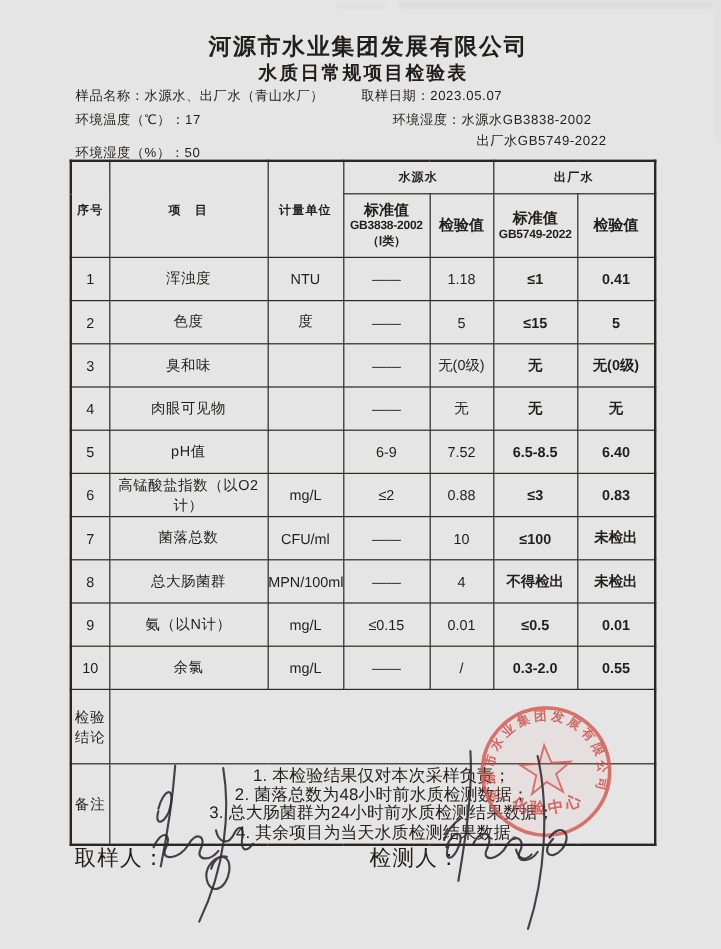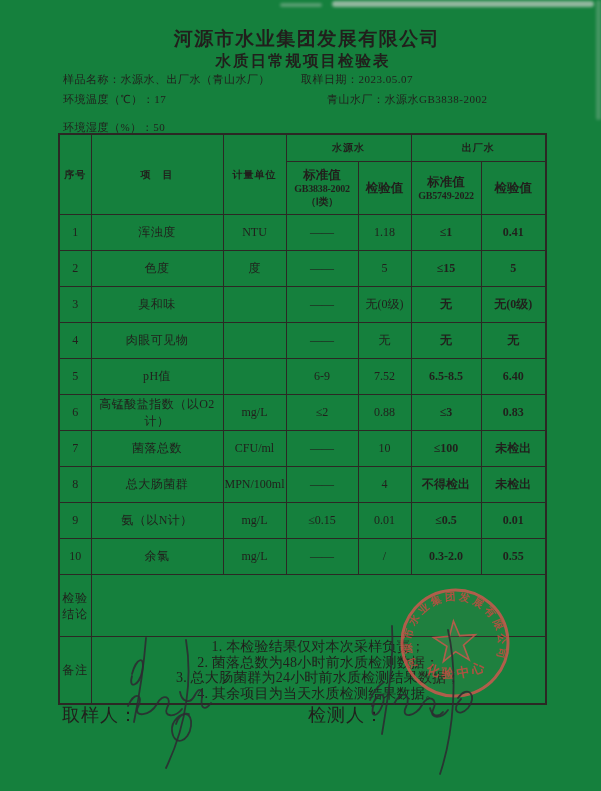--- a/index.html
+++ b/index.html
@@ -1,19 +1,19 @@
 <!DOCTYPE html>
 <html><head>
 <meta charset="utf-8">
 <style>
   html,body{margin:0;padding:0;background:#ffffff;}
   .page{
     position:relative;width:601px;height:791px;overflow:hidden;
-    background:#15803d;
-    font-family:Liberation Serif, serif;
+    background:#e5e5e5;
+    font-family:Liberation Sans, sans-serif;
     color:#211f1c;
   }
   
   .smudge{position:absolute;background:#d7d6d4;border-radius:4px;filter:blur(1.5px);}
   .smudge.tr{left:332px;top:1px;width:262px;height:6px;opacity:.65;}
   .smudge.tl{left:280px;top:3px;width:42px;height:4px;opacity:.35;}
   .smudge.edge{left:596px;top:0;width:5px;height:120px;opacity:.25;}
 
   .company{position:absolute;top:26px;left:0;width:614px;text-align:center;
     font-size:19px;font-weight:bold;letter-spacing:1.5px;}
@@ -65,24 +65,27 @@
   <div class="iline" style="left:63px;top:72px;">
     <span>样品名称：</span><span>水源水、出厂水（青山水厂）</span>
   </div>
   <div class="iline" style="left:301px;top:72px;">
     <span>取样日期：</span><span>2023.05.07</span>
   </div>
   <div class="iline" style="left:63px;top:92px;">
     <span>环境温度（℃）：</span><span>17</span>
   </div>
   <div class="iline" style="left:327px;top:92px;">
-    <span>青山水厂：</span><span>水源水GB3838-2002</span>
+    <span>环境湿度：</span><span>水源水GB3838-2002</span>
   </div>
   <div class="iline" style="left:63px;top:120px;">
     <span>环境湿度（%）：</span><span>50</span>
+  </div>
+  <div class="iline" style="left:397px;top:110px;">
+    <span>出厂水GB5749-2022</span>
   </div>
 
   <table class="main">
     <colgroup>
       <col style="width:32px">
         <col style="width:132px">
         <col style="width:63px">
       <col style="width:72px">
         <col style="width:53px">
         <col style="width:70px">

